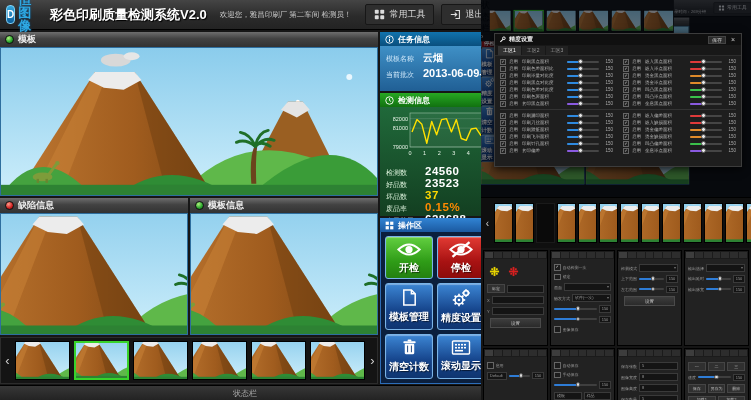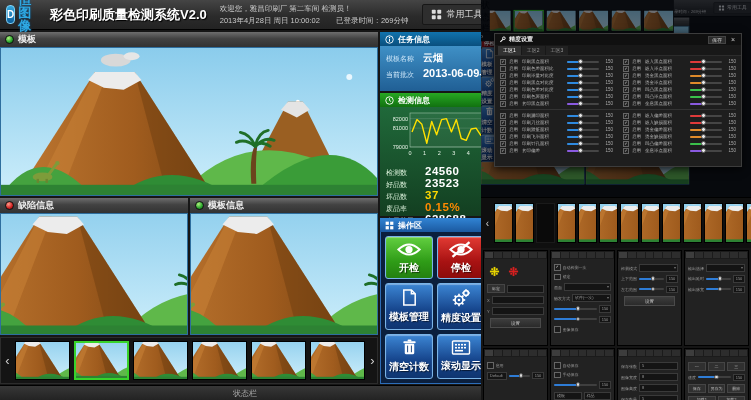--- a/index.html
+++ b/index.html
@@ -192,24 +192,20 @@
       <div class="logo">
         <span class="logo-badge">D</span>
         <div class="logo-txt">
           <span class="logo-cn">大恒图像</span>
           <span class="logo-en">Beijing Daheng Image Vision Co.,Ltd.</span>
         </div>
       </div>
       <div class="app-title">彩色印刷质量检测系统V2.0</div>
       <div class="welcome">
         <div>欢迎您，雅昌印刷厂 第二车间 检测员！</div>
-        <div>
-          <span>2013年4月28日  周日  10:00:02</span>
-          <span class="sess">已登录时间：269分钟</span>
-        </div>
       </div>
       <div class="hspace"></div>
       <div class="hdr-btn">
         <span class="hicon">
             <svg width="11" height="11" viewBox="0 0 14 14">
               <g fill="#ddd">
                 <rect x="1" y="1" width="5" height="5" rx="1"></rect>
                 <rect x="8" y="1" width="5" height="5" rx="1"></rect>
                 <rect x="1" y="8" width="5" height="5" rx="1"></rect>
                 <rect x="8" y="8" width="5" height="5" rx="1"></rect>

